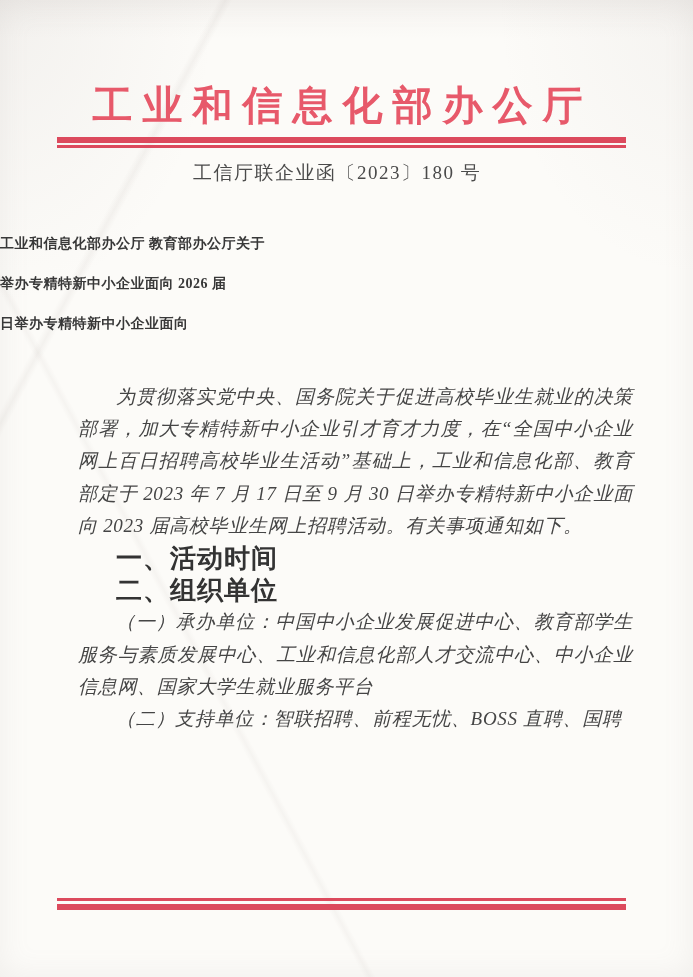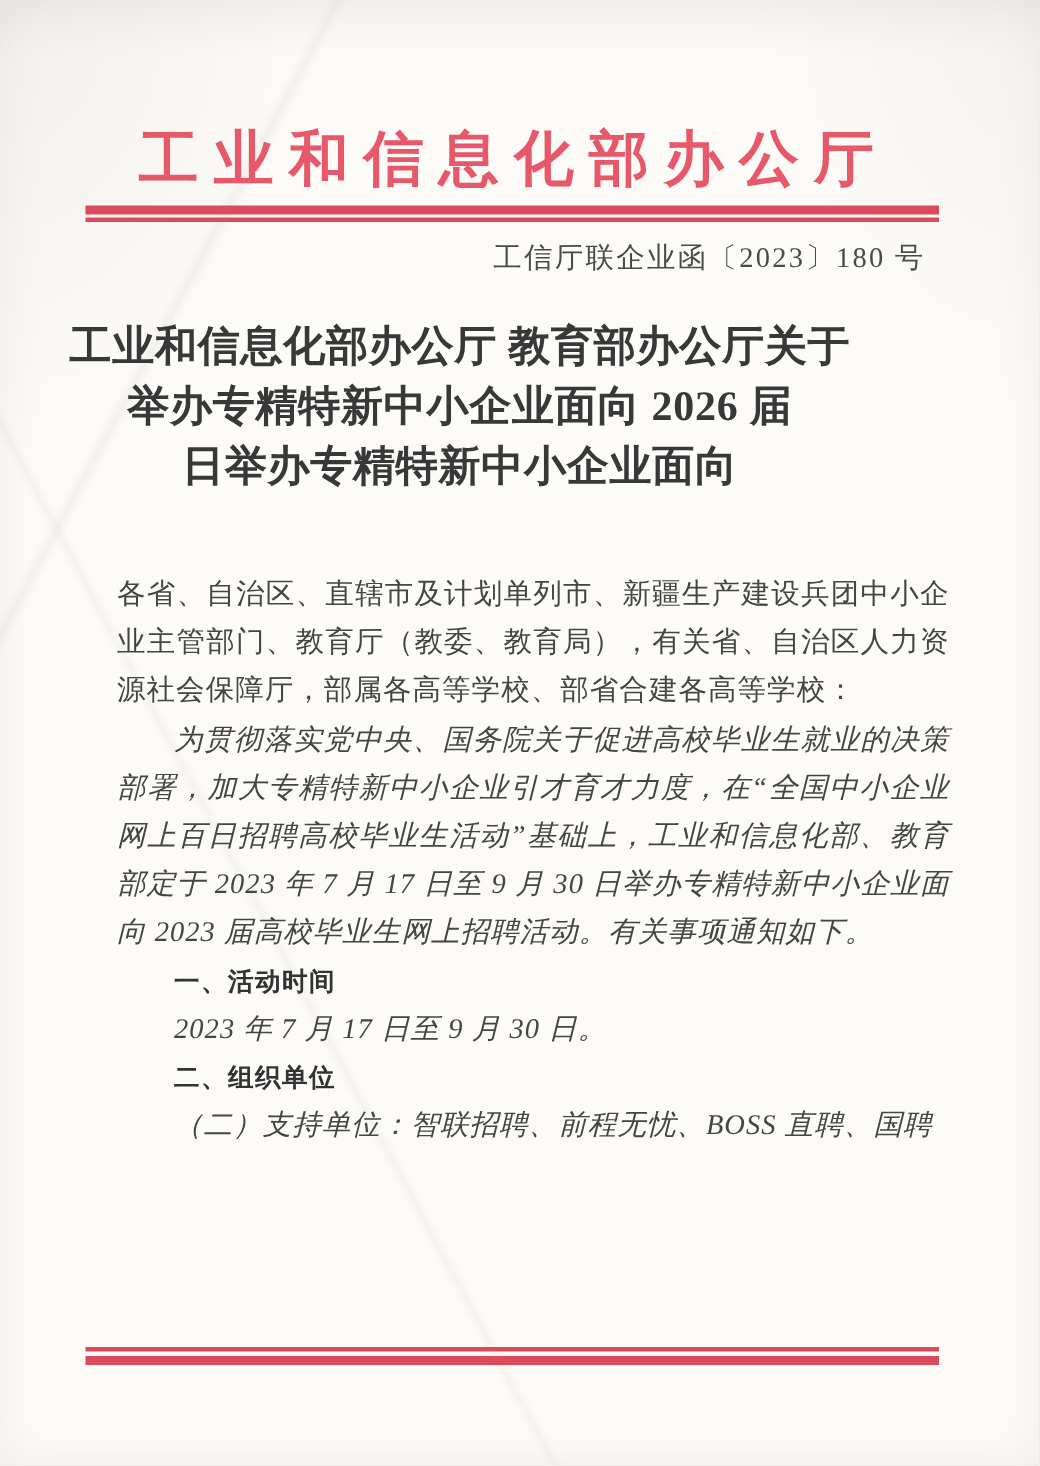--- a/index.html
+++ b/index.html
@@ -48,53 +48,53 @@
   .double-rule .bar { width: 100%; background: var(--rule-red, #dc4a5d); }
   .double-rule .thick { height: 6px; }
   .double-rule .thin  { height: 3px; }
   .header-rule { top: 137px; }
   .header-rule .thin { margin-top: 2px; }
   .footer-rule { top: 898px; }
   .footer-rule .thick { margin-top: 3px; }
   .doc-number {
     position: absolute;
     top: 160px; left: 57px; width: 560px;
-    text-align: right;
+    text-align: center;
     font-size: 19px;
     line-height: 26px;
     letter-spacing: 1.5px;
     color: #4a4a4a;
     white-space: nowrap;
   }
   .notice-title {
     position: absolute;
-    top: 212px; left: 0; width: 613px;
-    text-align: center;
-    font-size: 28px;
+    top: 224px; left: 0; width: 613px;
+    text-align: left;
+    font-size: 14px;
     font-weight: bold;
     line-height: 40px;
     letter-spacing: 0.5px;
     color: #383838;
   }
   .notice-title .title-line { white-space: nowrap; }
   .notice-body {
     position: absolute;
     top: 381px; left: 78px; width: 555px;
     font-size: 19px;
     line-height: 32.2px;
     letter-spacing: 0.7px;
     text-align: justify;
     color: #454545;
   }
   .notice-body p { margin: 0; }
   .para.indent { text-indent: 38px; font-style: italic; }
   .heading {
     margin: 0;
     font-family: "Liberation Sans", "DejaVu Sans", sans-serif;
-    font-size: 17px;
+    font-size: 26px;
     font-weight: bold;
     line-height: 32.2px;
     text-indent: 38px;
     color: #333333;
     letter-spacing: 1px;
   }
 </style>
 </head>
 <body>
 
@@ -109,25 +109,24 @@
 
   <div class="doc-number">工信厅联企业函〔2023〕180 号</div>
 
   <div class="notice-title">
     <div class="title-line">工业和信息化部办公厅 教育部办公厅关于</div>
     <div class="title-line">举办专精特新中小企业面向 2026 届</div>
     <div class="title-line">日举办专精特新中小企业面向</div>
   </div>
 
   <div class="notice-body">
-    <p class="para recipients">各省、自治区、直辖市及计划单列市、新疆生产建设兵团中小企业主管部门、教育厅（教委、教育局），有关省、自治区人力资源社会保障厅，部属各高等学校、部省合建各高等学校：</p>
     <p class="para indent">为贯彻落实党中央、国务院关于促进高校毕业生就业的决策部署，加大专精特新中小企业引才育才力度，在“全国中小企业网上百日招聘高校毕业生活动”基础上，工业和信息化部、教育部定于 2023 年 7 月 17 日至 9 月 30 日举办专精特新中小企业面向 2023 届高校毕业生网上招聘活动。有关事项通知如下。</p>
     <h2 class="heading">一、活动时间</h2>
-    <p class="para indent">2023 年 7 月 17 日至 9 月 30 日。</p>
     <h2 class="heading">二、组织单位</h2>
+    <p class="para indent">（一）承办单位：中国中小企业发展促进中心、教育部学生服务与素质发展中心、工业和信息化部人才交流中心、中小企业信息网、国家大学生就业服务平台</p>
     <p class="para indent">（二）支持单位：智联招聘、前程无忧、BOSS 直聘、国聘</p>
   </div>
 
   <div class="double-rule footer-rule">
     <div class="bar thin"></div>
     <div class="bar thick"></div>
   </div>
 
 </div>
 

